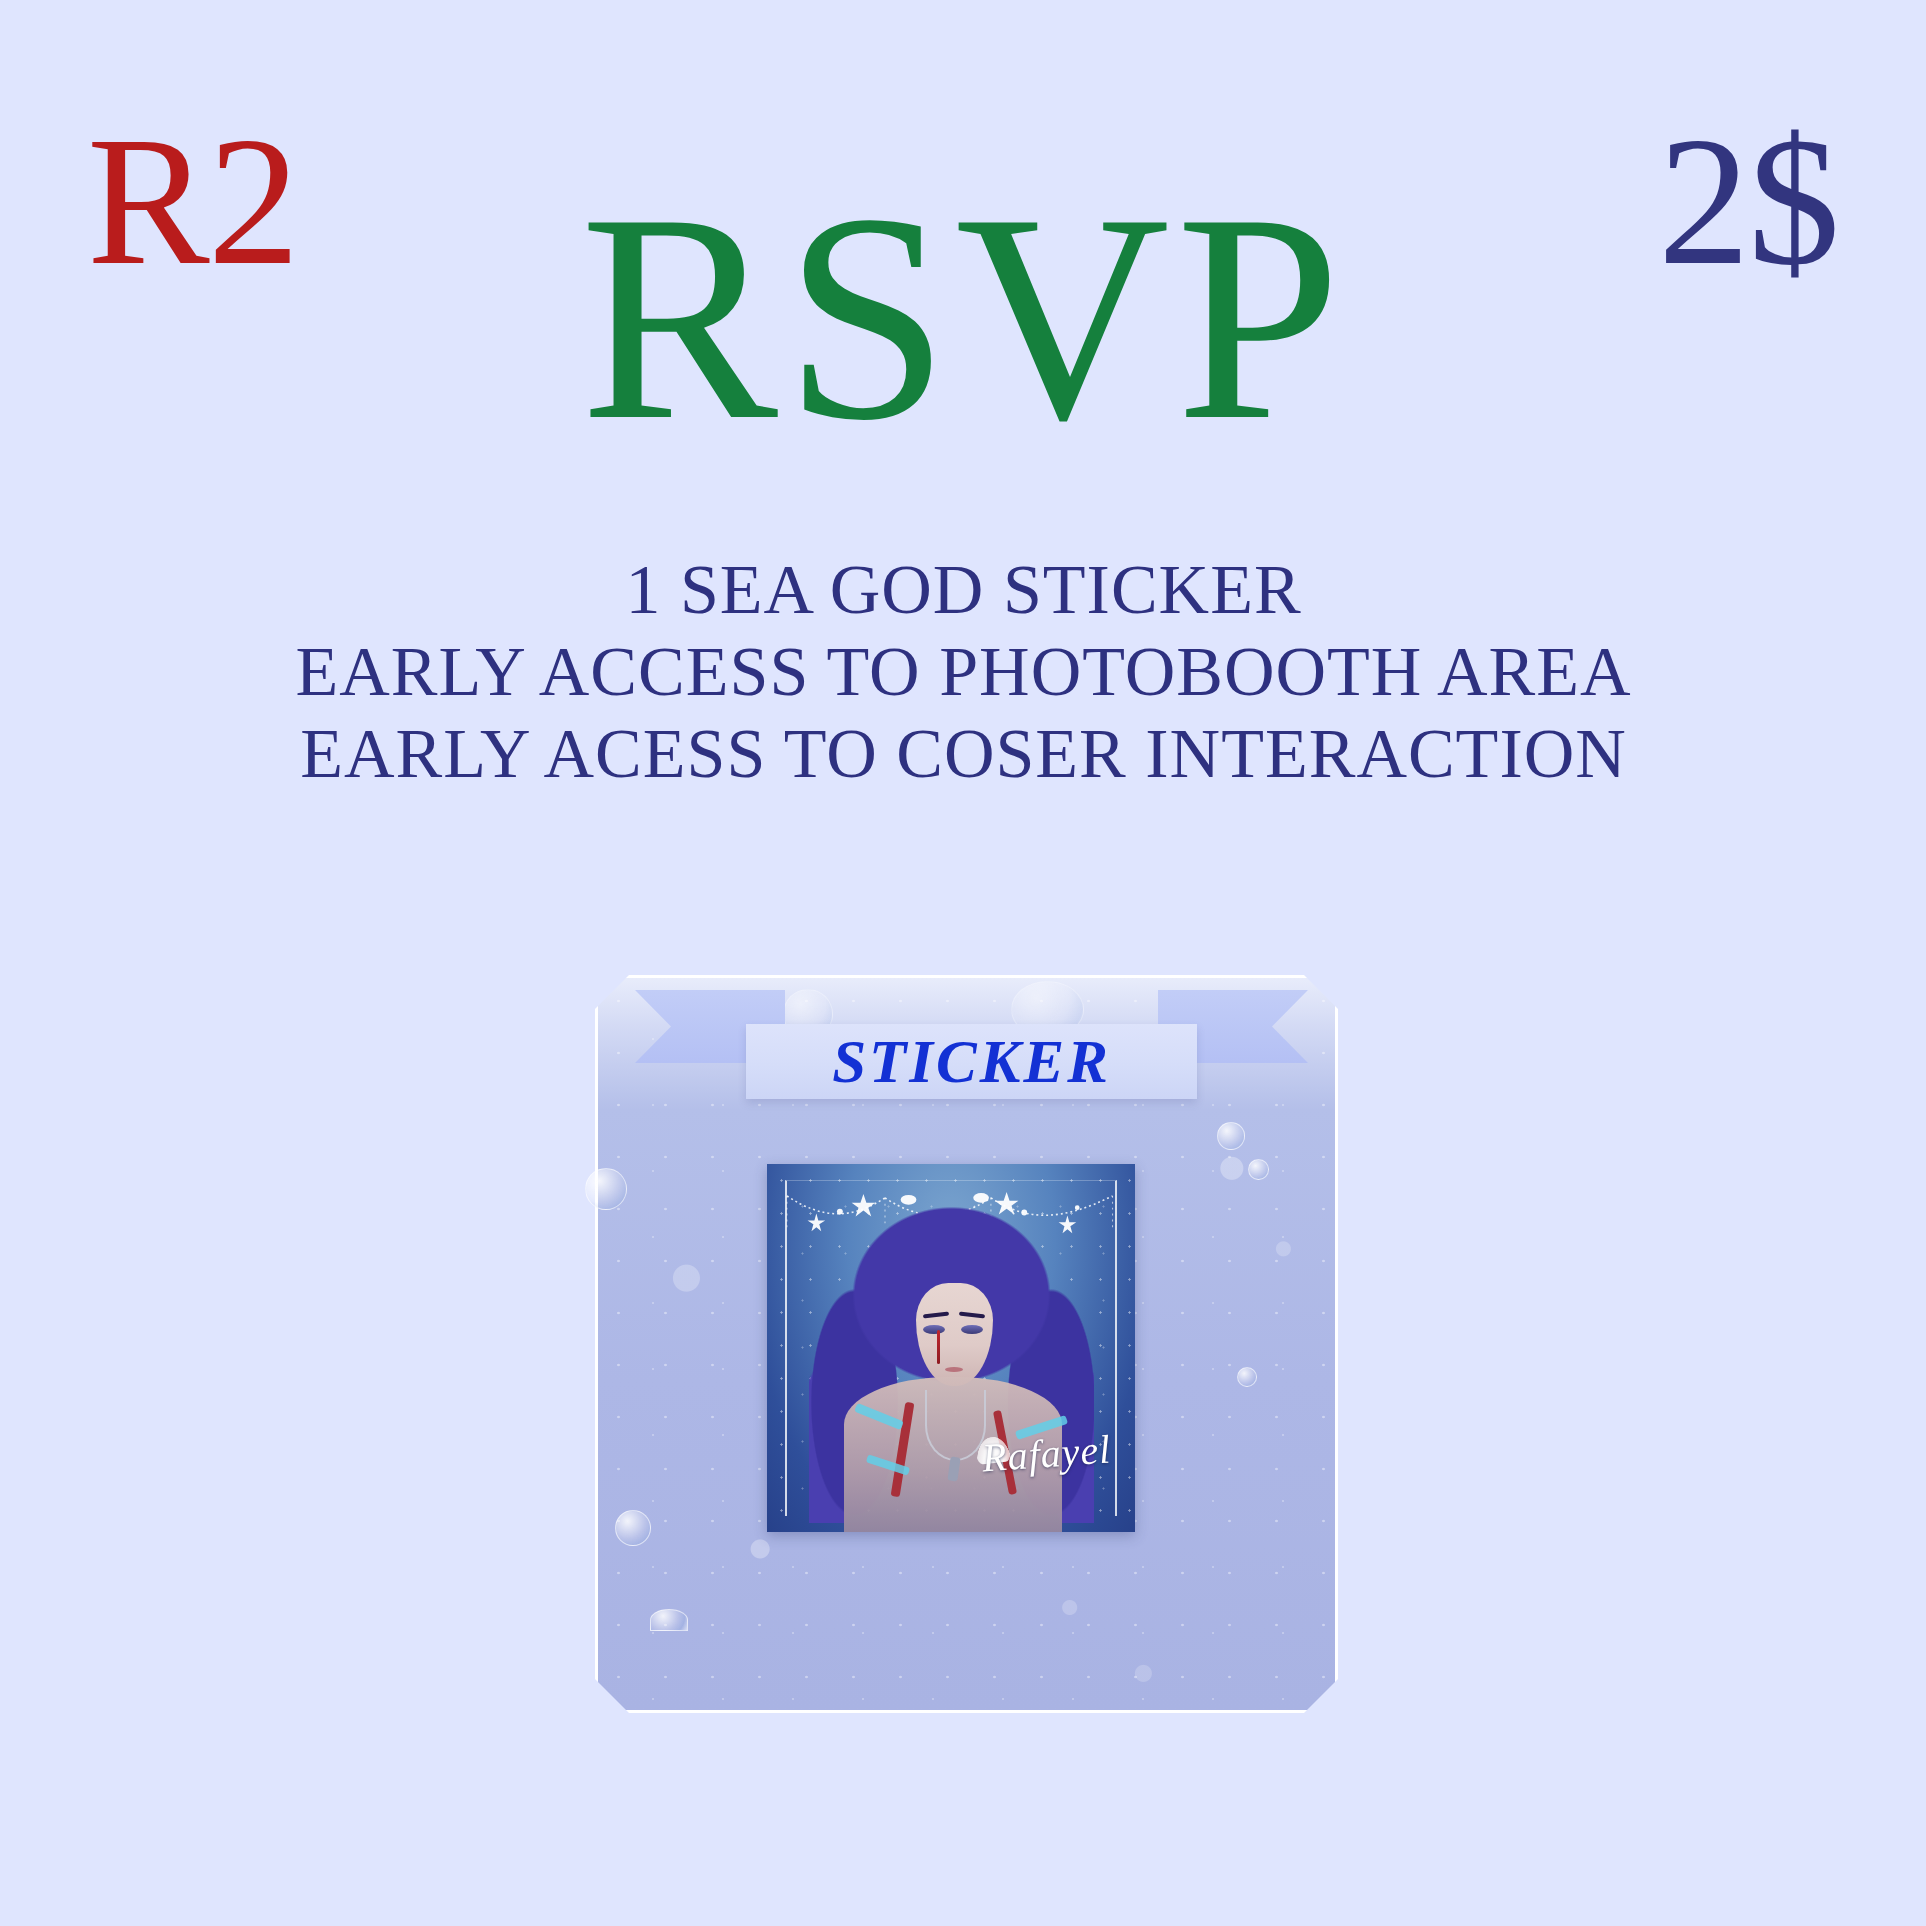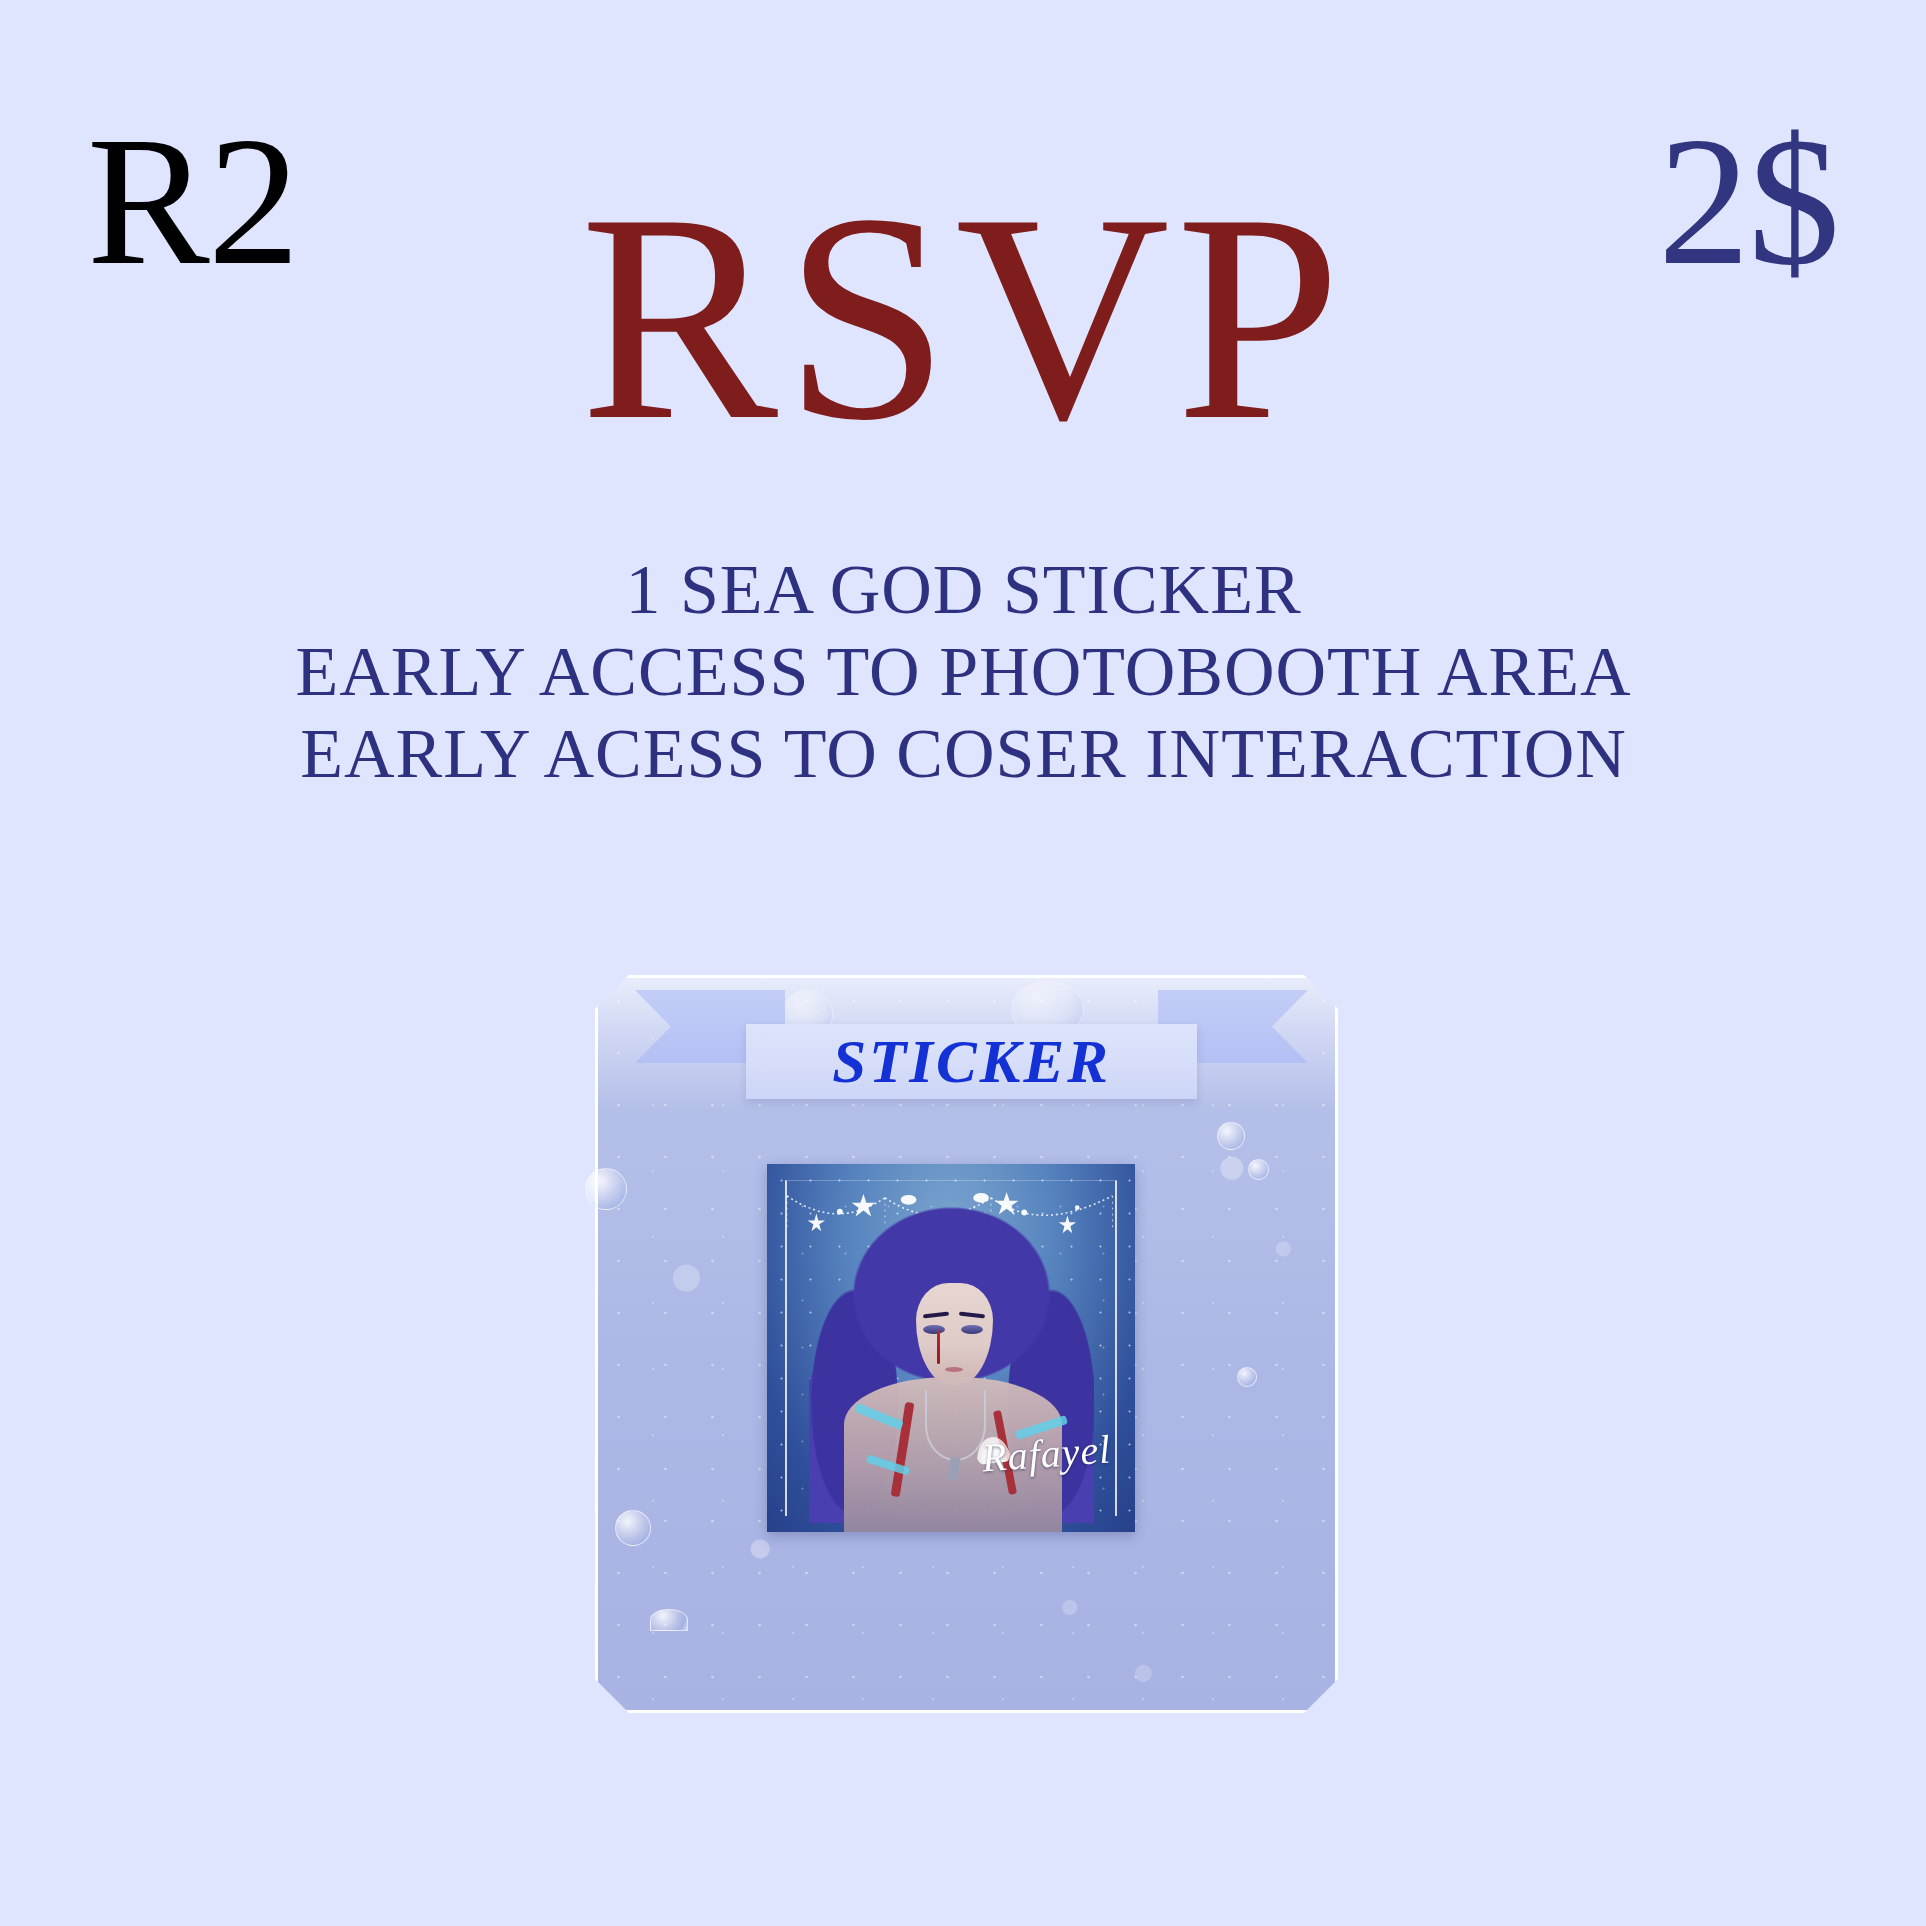--- a/index.html
+++ b/index.html
@@ -9,34 +9,34 @@
     font-family:"Liberation Serif", "DejaVu Serif", serif;
     overflow:hidden;
     position:relative;
   }
   .page{position:relative;width:1927px;height:1927px;}
 
   
   .tier-code{
     position:absolute;left:87px;top:109px;
     font-size:184px;line-height:1;
-    color:#000000;letter-spacing:-2px;
+    color:#b91c1c;letter-spacing:-2px;
   }
   .price{
     position:absolute;right:89px;top:109px;
     font-size:184px;line-height:1;
     color:#32357f;letter-spacing:-2px;
   }
 
   
   .title{
     position:absolute;left:0;right:0;top:168px;
     text-align:center;
     font-size:297px;line-height:1;
-    color:#7f1d1d;
+    color:#15803d;
     letter-spacing:6px;
     font-weight:400;
   }
 
   
   .perks{
     position:absolute;left:0;right:0;top:549px;
     text-align:center;
     color:#2e3180;
   }

